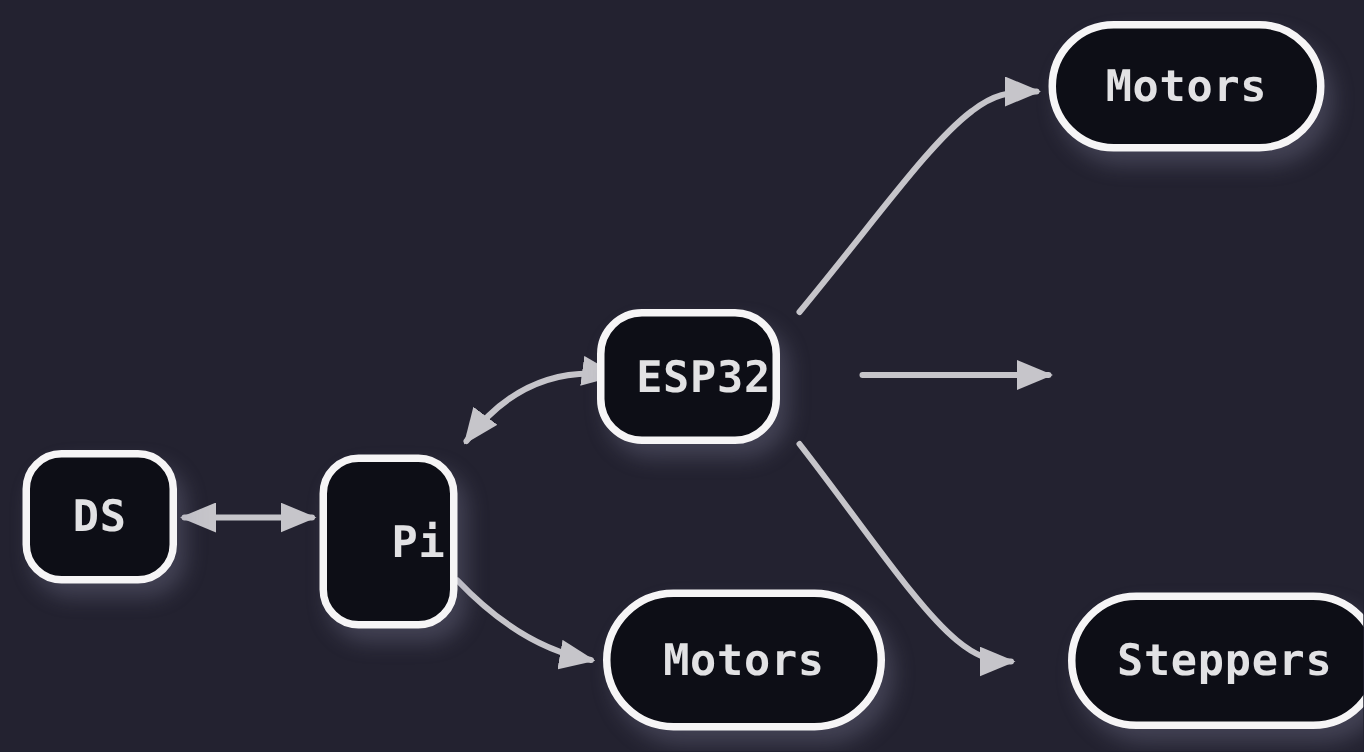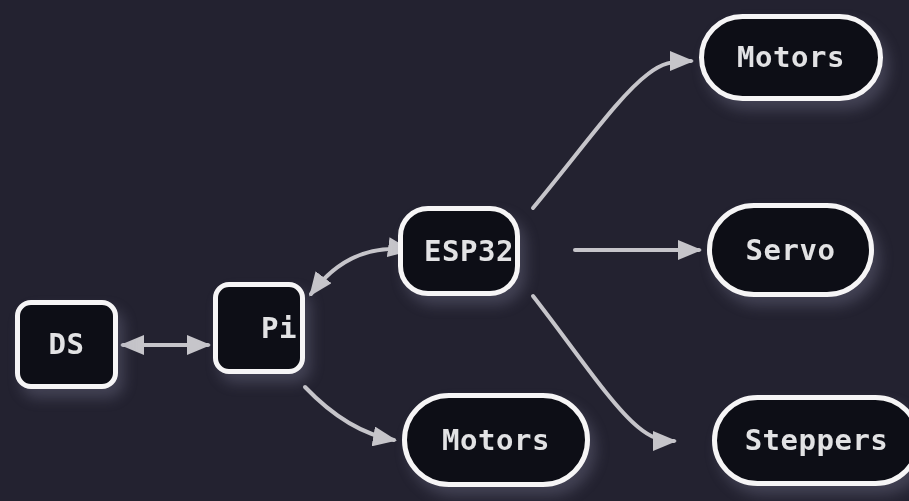--- a/index.html
+++ b/index.html
@@ -31,21 +31,21 @@
     box-shadow: 6px 9px 14px rgba(150, 150, 180, 0.28);
   }
   .node .label {
     color: #e2e2e4;
     font-size: 29px;
     font-weight: 700;
     line-height: 1;
     white-space: nowrap;
     letter-spacing: 0.5px;
   }
-  .shape-square { border-radius: 16px; }
+  .shape-square { border-radius: 26px; }
   .shape-rect   { border-radius: 30px; }
   .shape-pill   { border-radius: 999px; }
 </style>
 </head>
 <body>
 
 <div id="canvas">
 
   <svg id="edges" viewBox="0 0 909 501" xmlns="http://www.w3.org/2000/svg">
     <defs>
@@ -60,35 +60,32 @@
       <path d="M 533 208 C 585 145 620 95 648 74 C 662 63 672 61 691 61" marker-end="url(#arrowhead)"></path>
       <path d="M 575 250 H 699" marker-end="url(#arrowhead)"></path>
       <path d="M 533 296 C 575 350 612 406 638 427 C 650 437 660 441 674 441" marker-end="url(#arrowhead)"></path>
     </g>
   </svg>
 
   <div class="node shape-square" style="left:15px; top:300px; width:103px; height:89px;">
     <span class="label">DS</span>
   </div>
 
-  <div class="node shape-square" style="left:213px; top:282px; width:92px; height:92px;padding-left:40px;">
+  <div class="node shape-square" style="left:213px; top:303px; width:92px; height:116px;padding-left:40px;">
     <span class="label">Pi</span>
   </div>
 
   <div class="node shape-rect" style="left:398px; top:206px; width:122px; height:90px;padding-left:20px;">
     <span class="label">ESP32</span>
   </div>
 
   <div class="node shape-pill" style="left:699px; top:14px; width:184px; height:87px;">
     <span class="label">Motors</span>
   </div>
 
-  <div class="node shape-pill" style="left:707px; top:203px; width:167px; height:94px;">
-    <span class="label">Servo</span>
-  </div>
 
   <div class="node shape-pill" style="left:402px; top:393px; width:188px; height:94px;">
     <span class="label">Motors</span>
   </div>
 
   <div class="node shape-pill" style="left:712px; top:395px; width:209px; height:91px;">
     <span class="label">Steppers</span>
   </div>
 
 </div>

